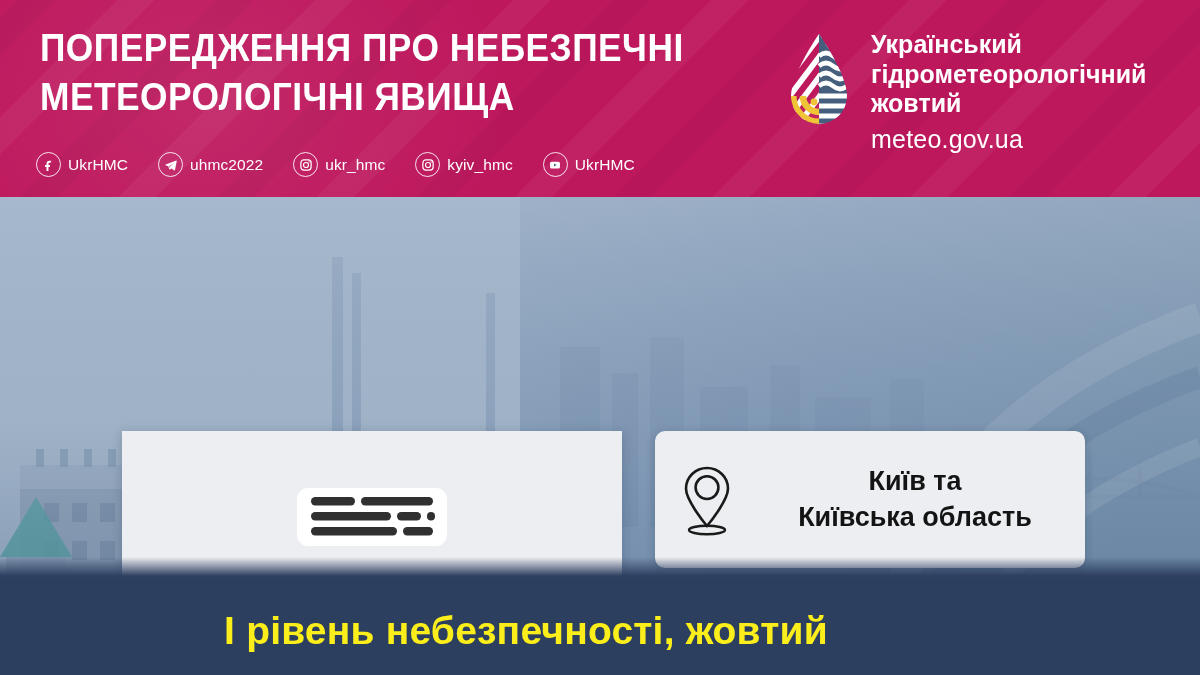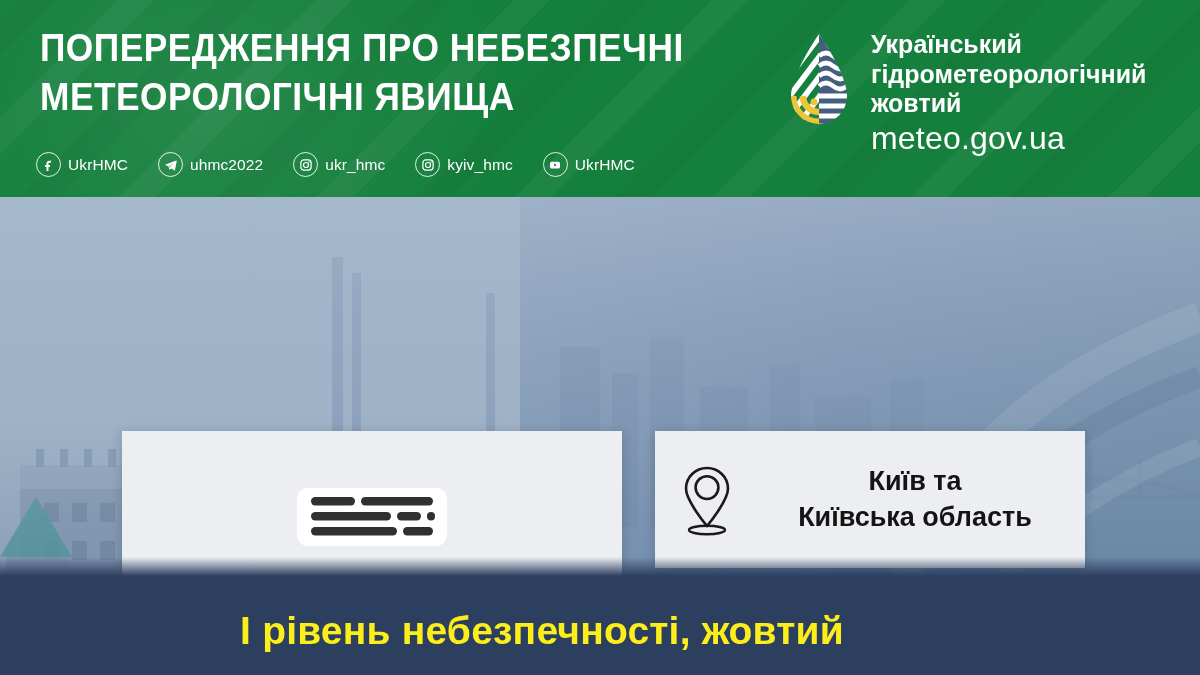--- a/index.html
+++ b/index.html
@@ -4,21 +4,21 @@
 <title>UkrHMC Weather Warning</title>
 <style>
   * { margin:0; padding:0; box-sizing:border-box; }
   html,body { width:1200px; height:675px; overflow:hidden; background:#2d3f5e;
               font-family:"Liberation Sans","DejaVu Sans",sans-serif; }
 
   #poster { position:relative; width:1200px; height:675px; overflow:hidden; }
 
   
   .header { position:absolute; left:0; top:0; width:1200px; height:197px;
-            background:#15803d; overflow:hidden; }
+            background:#be185d; overflow:hidden; }
   .header .stripes { position:absolute; inset:-40px -40px -40px -40px;
             background:repeating-linear-gradient(135deg,
                rgba(255,255,255,0.045) 0px, rgba(255,255,255,0.045) 26px,
                rgba(255,255,255,0.0)  26px, rgba(255,255,255,0.0)  70px,
                rgba(0,0,0,0.035)      70px, rgba(0,0,0,0.035)      96px,
                rgba(255,255,255,0.0)  96px, rgba(255,255,255,0.0) 140px); }
   .header .glow { position:absolute; left:-120px; top:-160px; width:640px; height:520px;
             background:radial-gradient(ellipse at center, rgba(255,255,255,0.07), rgba(255,255,255,0) 68%); }
 
   .title { position:absolute; left:40px; top:24px; width:730px;
@@ -34,49 +34,49 @@
               border-radius:50%; display:flex; align-items:center; justify-content:center;
               margin-right:7px; flex:none; }
   .soc-ring svg { display:block; }
   .soc-label { color:#ffffff; font-size:15.5px; letter-spacing:0.1px; white-space:nowrap; }
 
   
   .logo { position:absolute; left:783px; top:30px; display:flex; align-items:flex-start; }
   .logo-mark { width:72px; height:104px; flex:none; margin-right:16px; margin-top:2px; }
   .logo-text { color:#ffffff; }
   .logo-name { font-size:25px; font-weight:bold; line-height:1.18; white-space:pre-line; }
-  .logo-url { font-size:32px; line-height:1.2; letter-spacing:0.2px; }
+  .logo-url { font-size:25px; line-height:1.2; margin-top:5px; letter-spacing:0.2px; }
 
   
   .body-bg { position:absolute; left:0; top:197px; width:1200px; height:478px;
              overflow:hidden; background:#7d93ae; }
   .photo { position:absolute; inset:0; }
 
   
   .bottom-band { position:absolute; left:0; bottom:0; width:1200px; height:118px;
                  background:linear-gradient(180deg,#31456600 0%, #2e4061 16%, #2d3f5e 40%, #2c3d5b 100%); }
   .bottom-band-solid { position:absolute; left:0; bottom:0; width:1200px; height:95px;
                  background:#2d3f5e; }
 
-  .level-text { position:absolute; left:16px; bottom:22px; width:1052px; text-align:center;
+  .level-text { position:absolute; left:0; bottom:22px; width:1052px; text-align:center;
                 color:#fbee1b; font-size:39px; font-weight:bold; letter-spacing:0.2px; }
 
   
   .card { position:absolute; background:#eceef1;
           box-shadow:0 2px 10px rgba(20,35,60,0.22); }
 
   .card-left { left:122px; top:234px; width:500px; height:278px;
                display:flex; flex-direction:column; align-items:center;
                justify-content:center; }
   .fog-icon { width:150px; height:58px; margin-bottom:34px; }
   .card-left-text { color:#141414; font-size:27px; font-weight:bold; line-height:1.32;
                     text-align:center; white-space:pre-line; }
 
   .card-region { left:655px; top:234px; width:430px; height:137px;
-                 display:flex; align-items:center; }
+                 display:flex; align-items:center;border-radius:10px; }
   .card-time   { left:655px; top:382px; width:430px; height:130px;
                  display:flex; align-items:center; }
 
   .ic-wrap { width:104px; flex:none; display:flex; align-items:center; justify-content:center; }
   .card-copy { flex:1; padding-right:14px; color:#141414; font-size:27px;
                font-weight:bold; line-height:1.3; text-align:center; white-space:pre-line; }
 </style>
 </head>
 <body>
 

